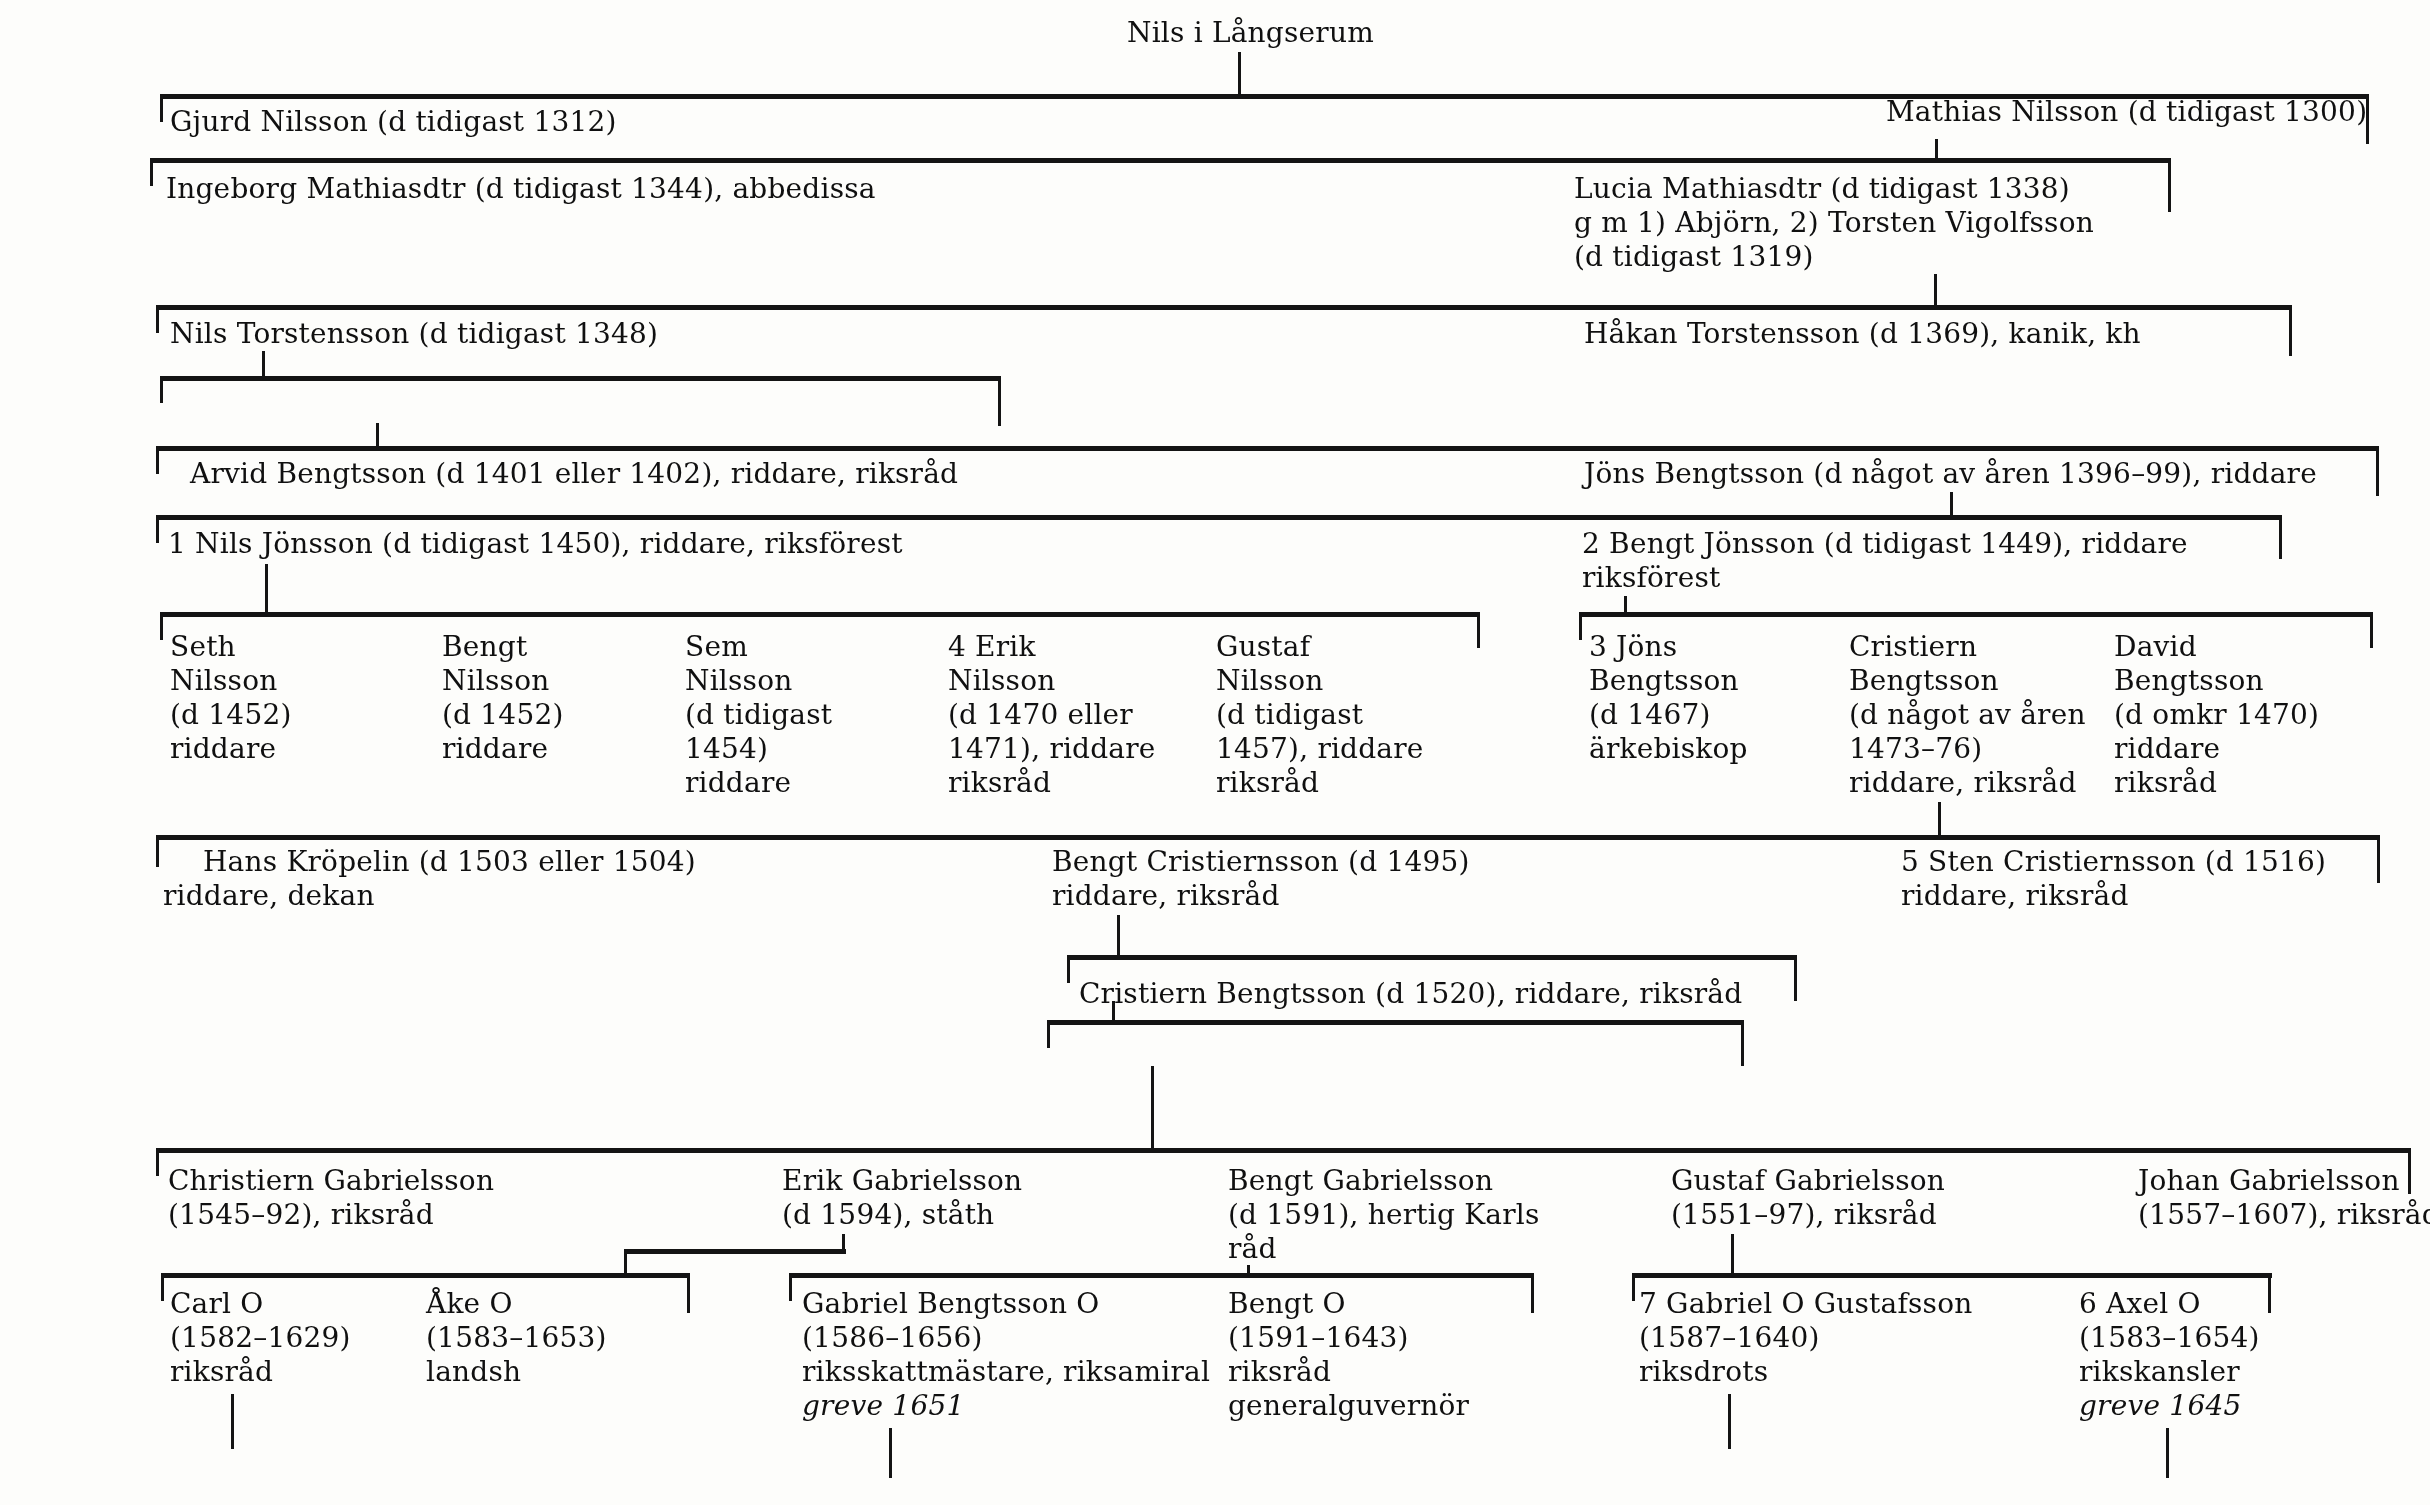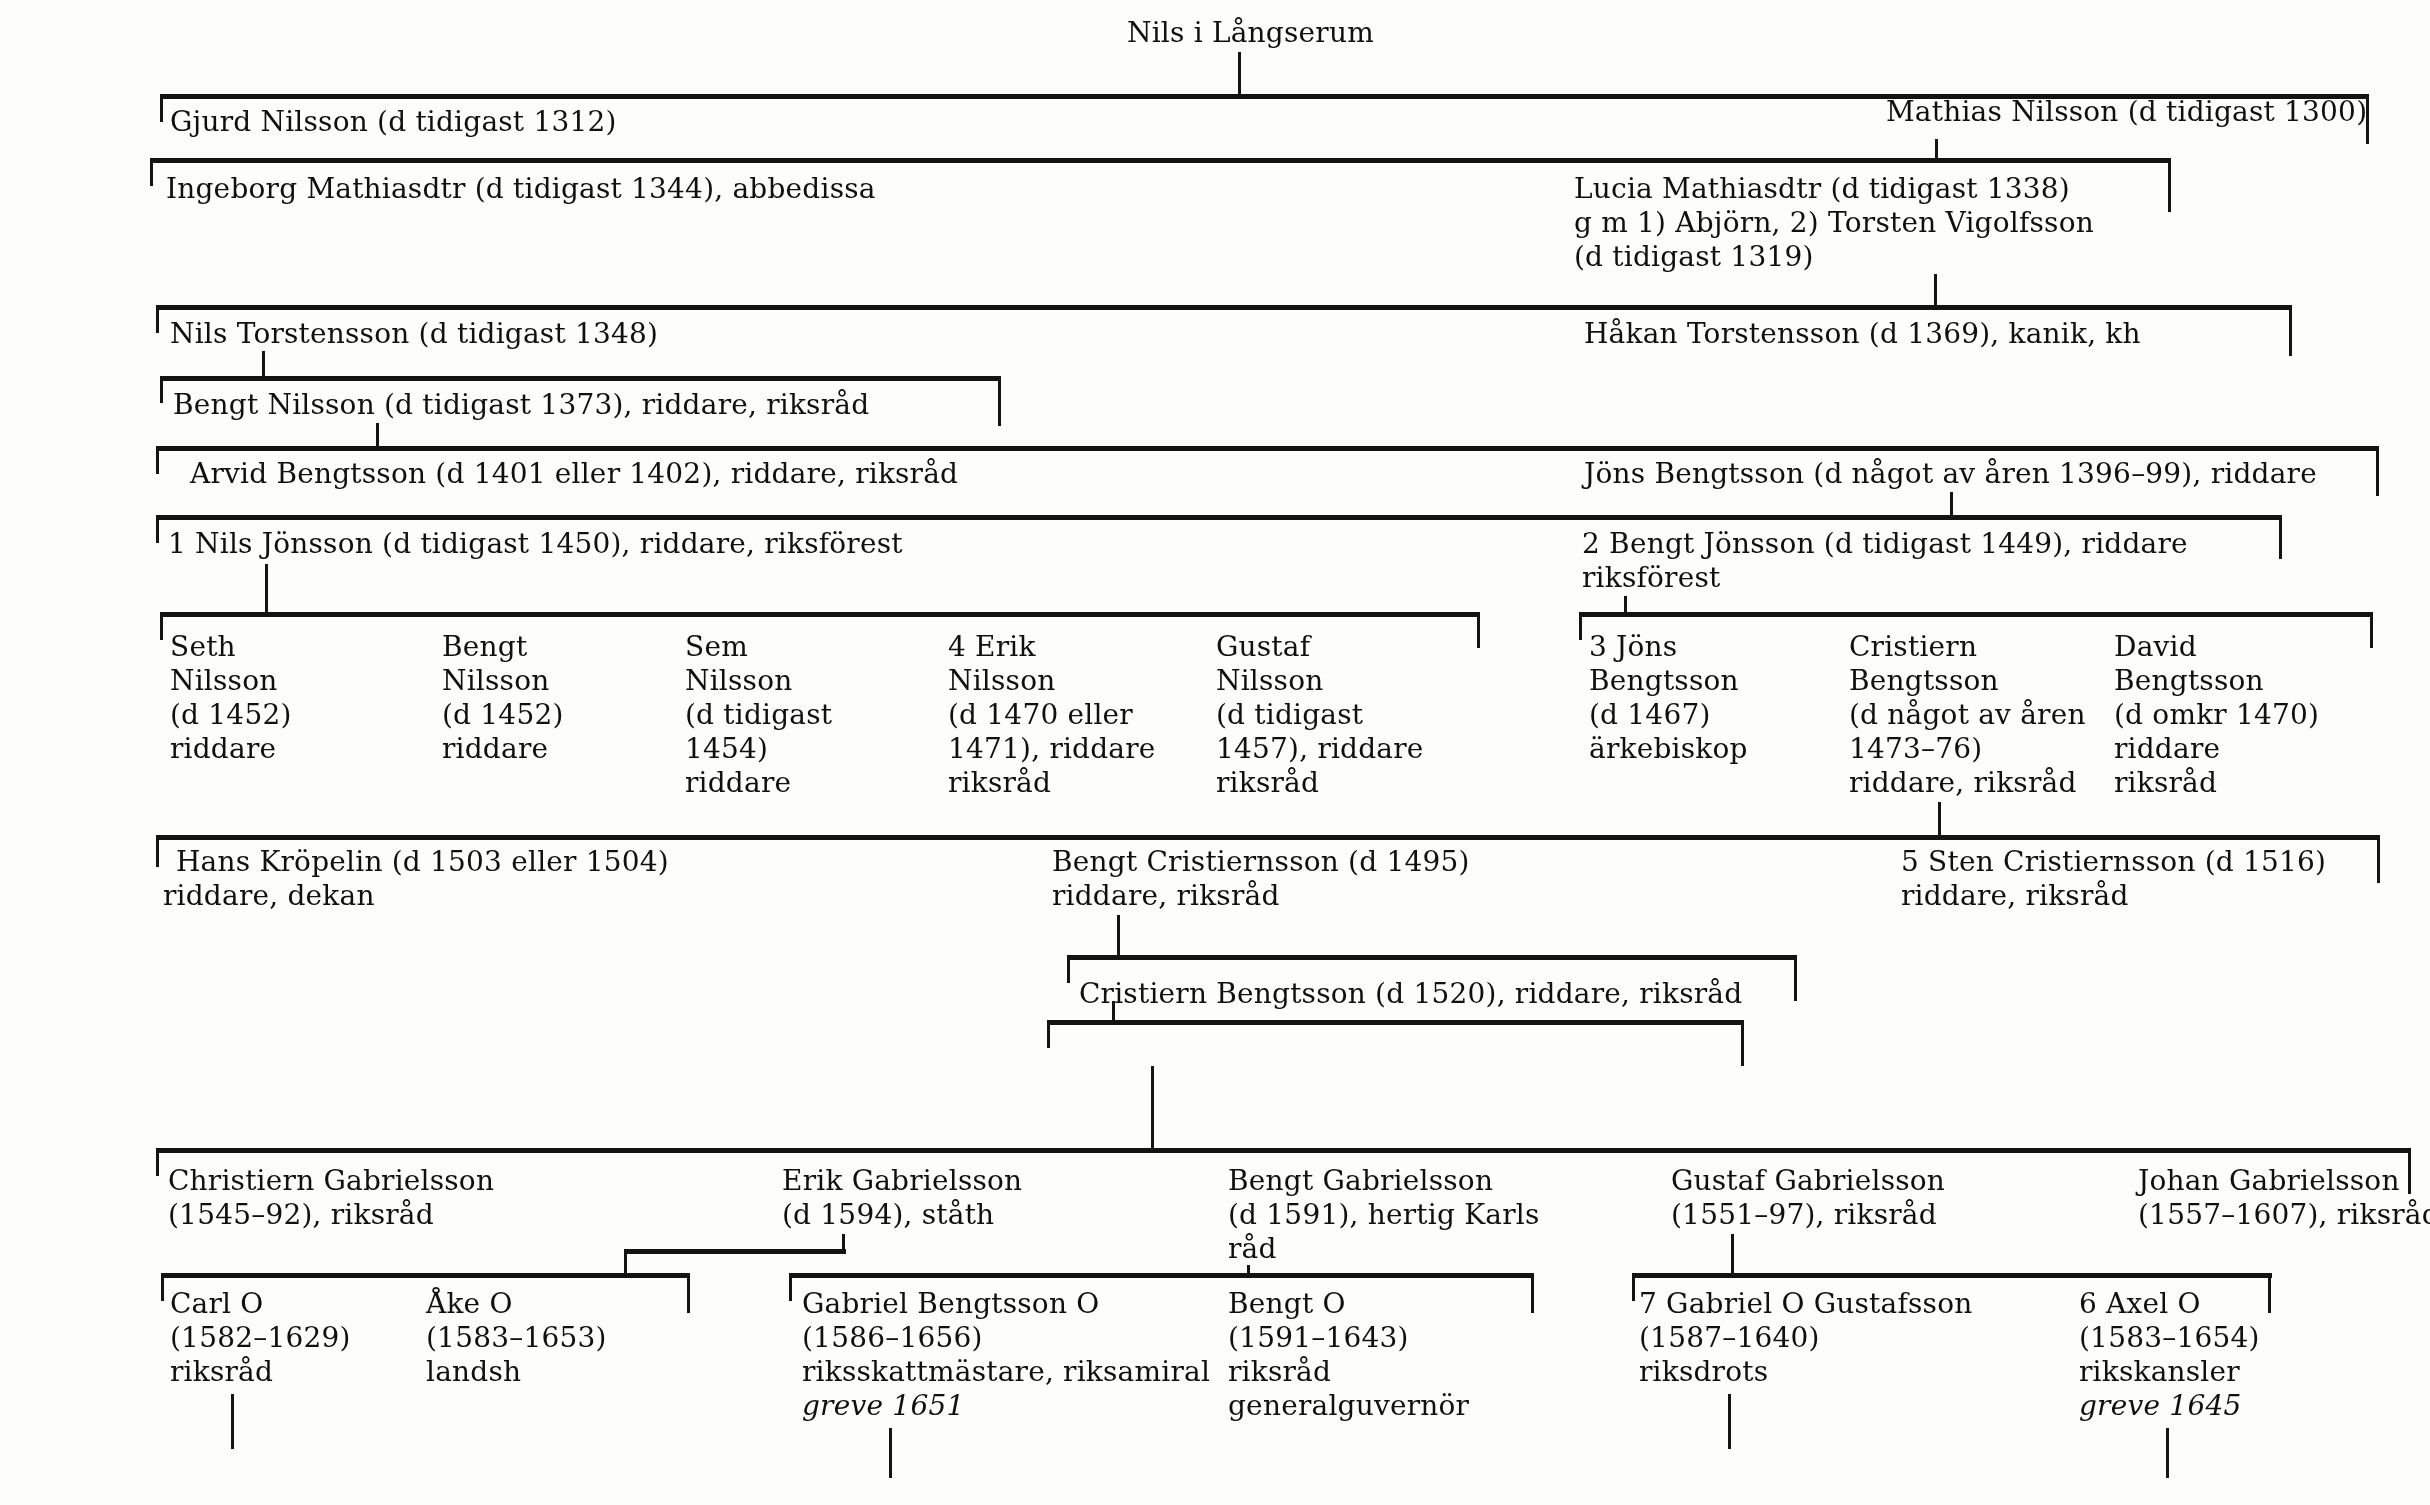--- a/index.html
+++ b/index.html
@@ -45,23 +45,20 @@
       <div class="ln">Lucia Mathiasdtr (d tidigast 1338)</div>
       <div class="ln">g m 1) Abjörn, 2) Torsten Vigolfsson</div>
       <div class="ln">(d tidigast 1319)</div>
     </div>
     <div class="node" style="left: 170px; top: 317px;">
       <div class="ln">Nils Torstensson (d tidigast 1348)</div>
     </div>
     <div class="node" style="left: 1584px; top: 317px;">
       <div class="ln">Håkan Torstensson (d 1369), kanik, kh</div>
     </div>
-    <div class="node" style="left: 173px; top: 388px;">
-      <div class="ln">Bengt Nilsson (d tidigast 1373), riddare, riksråd</div>
-    </div>
     <div class="node" style="left: 170px; top: 457px; margin-left: 20px;">
       <div class="ln">Arvid Bengtsson (d 1401 eller 1402), riddare, riksråd</div>
     </div>
     <div class="node" style="left: 1584px; top: 457px;">
       <div class="ln">Jöns Bengtsson (d något av åren 1396–99), riddare</div>
     </div>
     <div class="node" style="left: 168px; top: 527px;">
       <div class="ln">1 Nils Jönsson (d tidigast 1450), riddare, riksförest</div>
     </div>
     <div class="node" style="left: 1582px; top: 527px;">
@@ -115,21 +112,21 @@
       <div class="ln">riddare, riksråd</div>
     </div>
     <div class="node" style="left: 2114px; top: 630px;">
       <div class="ln">David</div>
       <div class="ln">Bengtsson</div>
       <div class="ln">(d omkr 1470)</div>
       <div class="ln">riddare</div>
       <div class="ln">riksråd</div>
     </div>
     <div class="node" style="left: 163px; top: 845px;">
-      <div class="ln" style="margin-left: 13px;">Hans Kröpelin (d 1503 eller 1504)</div>
+      <div class="ln" style="margin-left: 40px;">Hans Kröpelin (d 1503 eller 1504)</div>
       <div class="ln">riddare, dekan</div>
     </div>
     <div class="node" style="left: 1052px; top: 845px;">
       <div class="ln">Bengt Cristiernsson (d 1495)</div>
       <div class="ln">riddare, riksråd</div>
     </div>
     <div class="node" style="left: 1901px; top: 845px;">
       <div class="ln">5 Sten Cristiernsson (d 1516)</div>
       <div class="ln">riddare, riksråd</div>
     </div>

